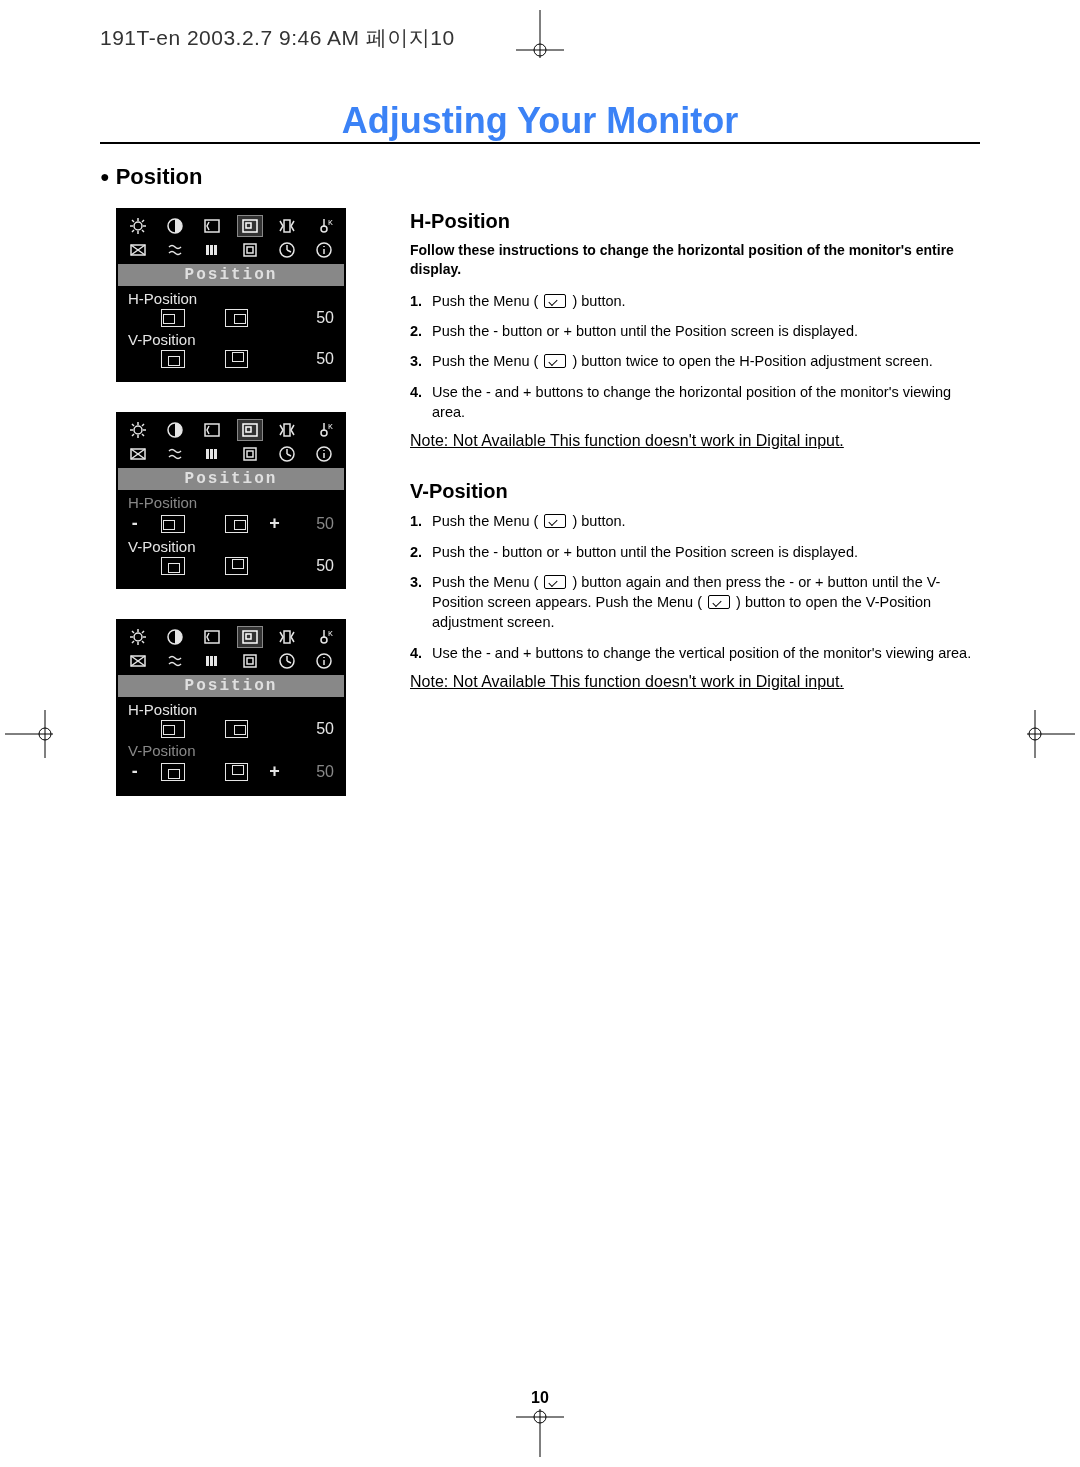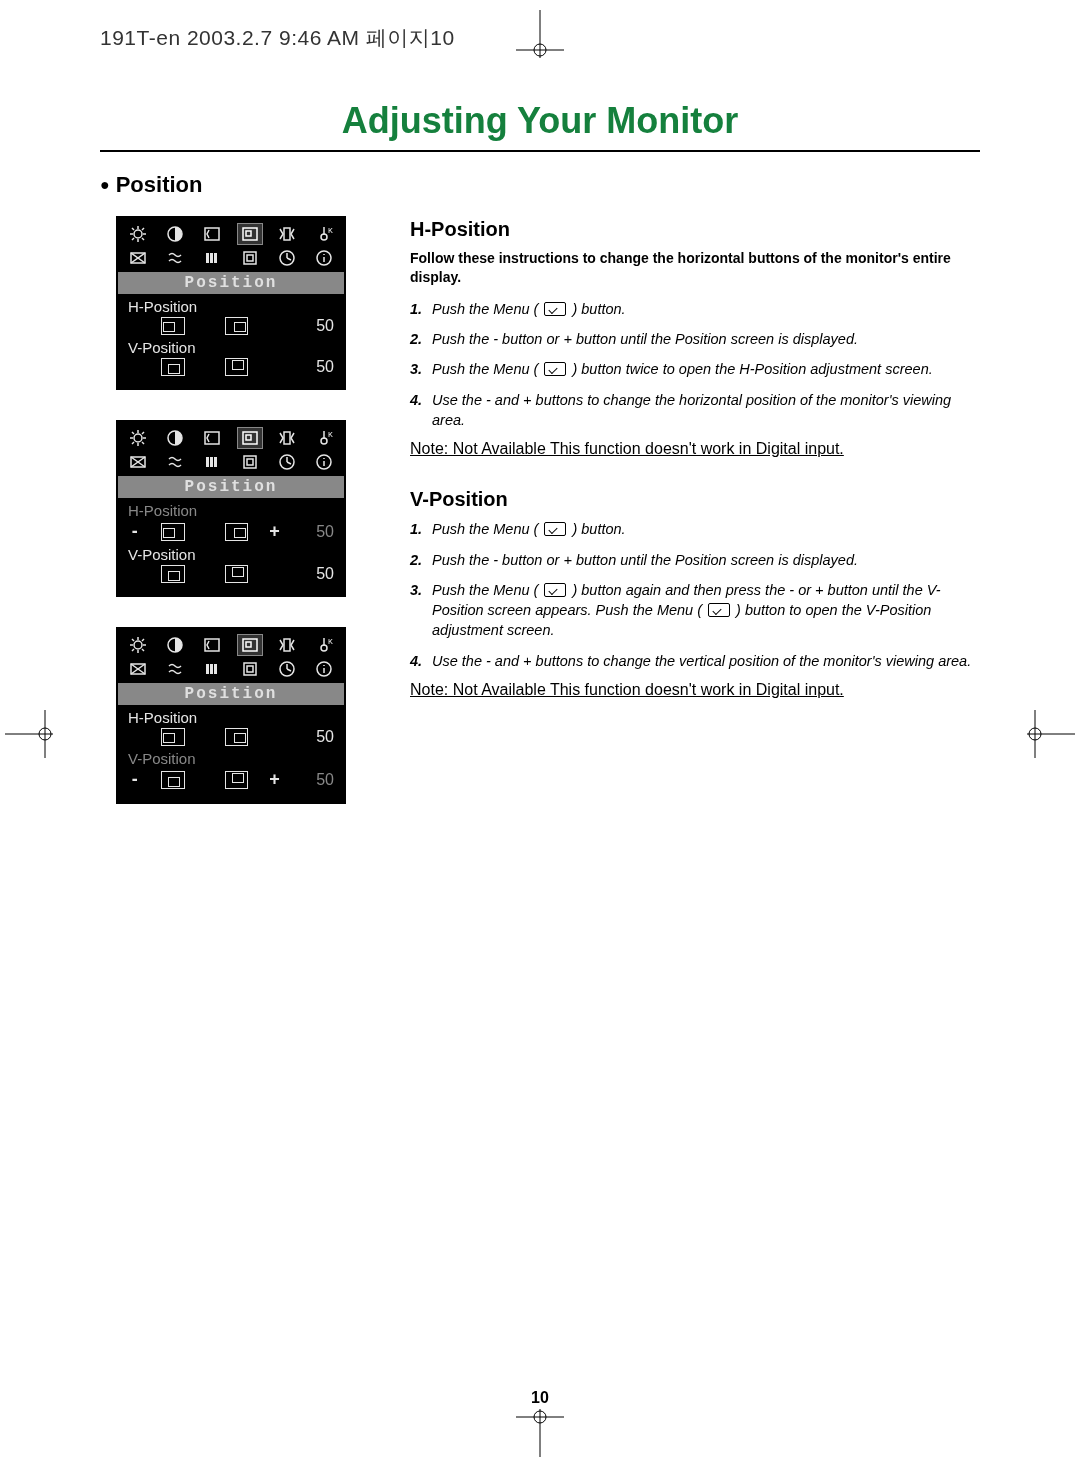--- a/index.html
+++ b/index.html
@@ -30,24 +30,23 @@
 
   .page {
     position: absolute;
     left: 100px;
     right: 100px;
     top: 100px;
   }
   .title {
     font-size: 36px;
     font-weight: bold;
-    color: #15803d;
+    color: #3b82f6;
     text-align: center;
     border-bottom: 2px solid #000;
-    padding-bottom: 8px;
     margin-bottom: 20px;
   }
   .bullet-heading {
     font-size: 22px;
     font-weight: bold;
     margin: 10px 0 18px 0;
   }
   .bullet-heading::before {
     content: "●";
     margin-right: 6px;
@@ -150,21 +149,20 @@
   .intro {
     font-size: 14px;
     font-weight: bold;
     margin-bottom: 12px;
     line-height: 1.35;
   }
   ol.steps {
     list-style: none;
     counter-reset: step;
     margin-bottom: 10px;
-    font-style: italic;
   }
   ol.steps li {
     counter-increment: step;
     font-size: 14.5px;
     line-height: 1.4;
     margin-bottom: 10px;
     padding-left: 22px;
     position: relative;
   }
   ol.steps li::before {
@@ -587,21 +585,21 @@
                 <span class="sign">+</span>
                 <span class="val dim">50</span>
               </div>
             </div>
           </div>
         </div>
     </div>
 
     <div class="right-col">
       <div class="sub-h">H-Position</div>
-      <div class="intro">Follow these instructions to change the horizontal buttons of the monitor's entire display.</div>
+      <div class="intro">Follow these instructions to change the horizontal position of the monitor's entire display.</div>
       <ol class="steps" id="h-steps">
           <li>Push the Menu ( <span class="menu-glyph"></span> ) button.</li>
           <li>Push the - button or + button until the Position screen is displayed.</li>
           <li>Push the Menu ( <span class="menu-glyph"></span> ) button twice to open the H-Position adjustment screen.</li>
           <li>Use the - and + buttons to change the horizontal position of the monitor's viewing area.</li>
         </ol>
       <div class="note">Note: Not Available This function doesn't work in Digital input.</div>
 
       <div class="sub-h">V-Position</div>
       <ol class="steps" id="v-steps">

